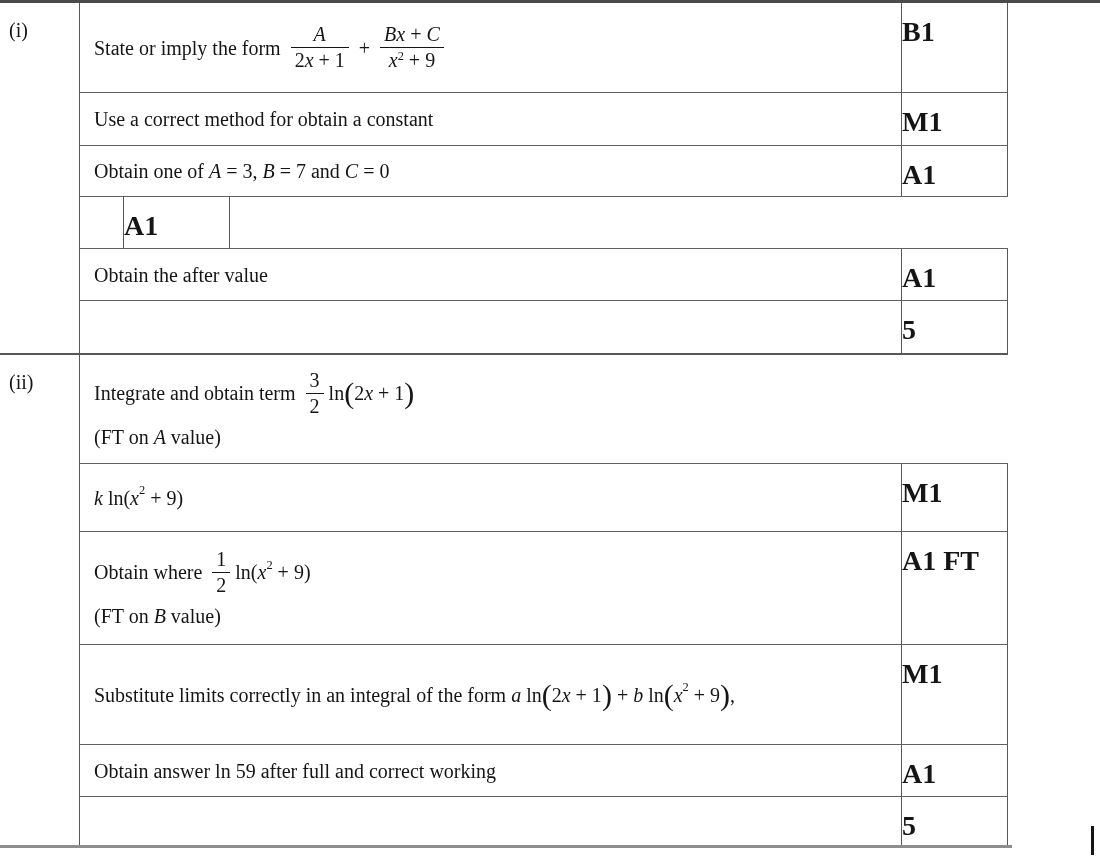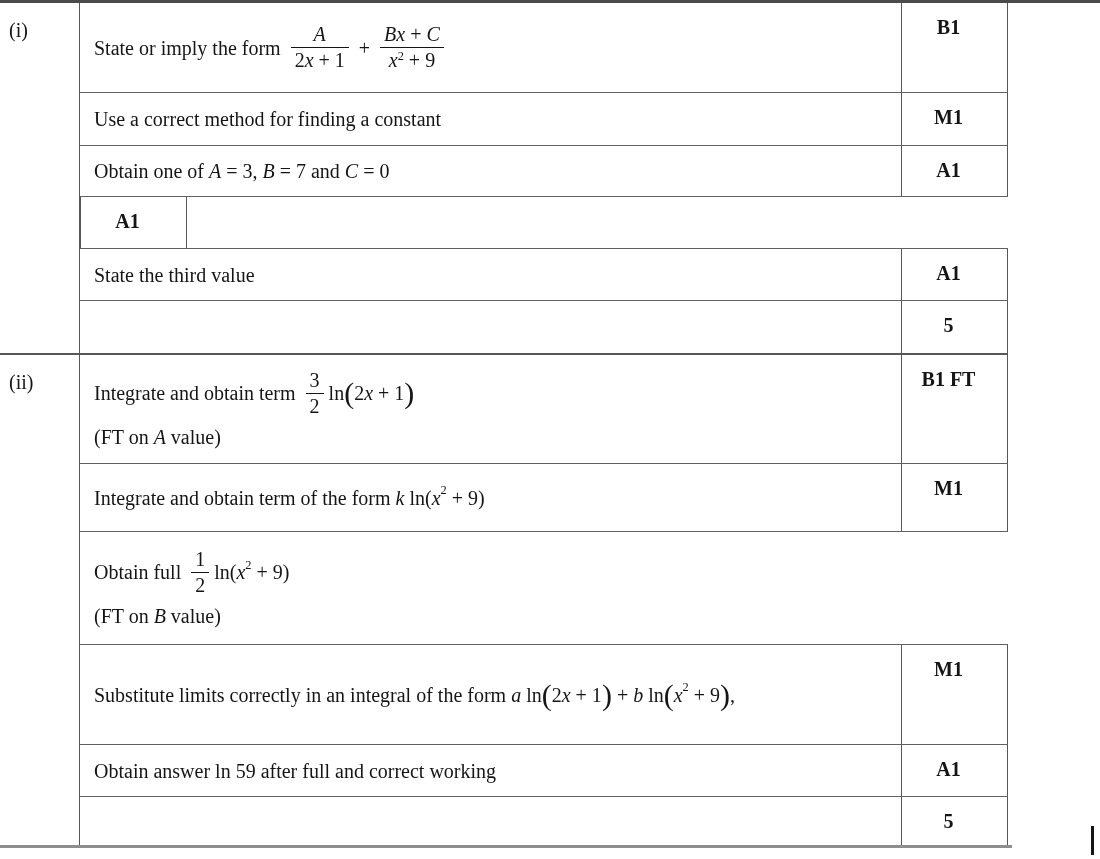--- a/index.html
+++ b/index.html
@@ -32,21 +32,21 @@
   .sup{font-size:0.62em;line-height:1}
   .mline > .sup{position:relative;top:-7px}
   .num .sup,.den .sup{vertical-align:0.55em}
   .bp{font-size:30px;line-height:1}
   .frac{display:inline-flex;flex-direction:column;text-align:center;margin:0 5px;line-height:1.15}
   .num{display:block;border-bottom:1.4px solid #151515;padding:0 4px 1px}
   .den{display:block;padding:1px 4px 0}
   .marks{
     width:107px;flex:0 0 107px;box-sizing:border-box;
     border-left:1.6px solid #575757;border-right:1.6px solid #575757;
-    text-align:center;font-weight:bold;font-size:20px;padding:13px 12px 0 0;
+    text-align:left;font-weight:bold;font-size:28px;padding:13px 12px 0 0;margin-left:43px;
   }
   
   #rows-0 .row:nth-child(1){min-height:90px}
   #rows-0 .row:nth-child(2){min-height:53px}
   #rows-0 .row:nth-child(3){min-height:51px}
   #rows-0 .row:nth-child(4){min-height:52px}
   #rows-0 .row:nth-child(5){min-height:52px}
   #rows-0 .row:nth-child(6){min-height:52px}
   #rows-1 .row:nth-child(1){min-height:109px}
   #rows-1 .row:nth-child(2){min-height:68px}
@@ -71,21 +71,21 @@
               <span class="frac"><span class="num"><span class="it">A</span></span><span class="den"><span class="tx">2</span><span class="it">x</span><span class="tx"> + 1</span></span></span>
               <span class="tx"> + </span>
               <span class="frac"><span class="num"><span class="it">Bx</span><span class="tx"> + </span><span class="it">C</span></span><span class="den"><span class="it">x</span><span class="sup">2</span><span class="tx"> + 9</span></span></span>
             </div>
           </div>
           <div class="marks">B1</div>
         </div>
         <div class="row">
           <div class="desc">
             <div class="mline">
-              <span class="tx">Use a correct method for finding a constant</span>
+              <span class="tx">Use a correct method for obtain a constant</span>
             </div>
           </div>
           <div class="marks">M1</div>
         </div>
         <div class="row">
           <div class="desc">
             <div class="mline">
               <span class="tx">Obtain one of </span>
               <span class="it">A</span>
               <span class="tx"> = 3, </span>
@@ -96,21 +96,21 @@
             </div>
           </div>
           <div class="marks">A1</div>
         </div>
         <div class="row">
           <div class="marks">A1</div>
         </div>
         <div class="row">
           <div class="desc">
             <div class="mline">
-              <span class="tx">State the third value</span>
+              <span class="tx">Obtain the after value</span>
             </div>
           </div>
           <div class="marks">A1</div>
         </div>
         <div class="row">
           <div class="desc"></div>
           <div class="marks">5</div>
         </div>
       </div>
   </div>
@@ -128,51 +128,50 @@
               <span class="it">x</span>
               <span class="tx"> + 1</span>
               <span class="bp">)</span>
             </div>
             <div class="mline">
               <span class="tx">(FT on </span>
               <span class="it">A</span>
               <span class="tx"> value)</span>
             </div>
           </div>
-          <div class="marks">B1 FT</div>
-        </div>
-        <div class="row">
-          <div class="desc">
-            <div class="mline">
-              <span class="tx">Integrate and obtain term of the form </span>
+        </div>
+        <div class="row">
+          <div class="desc">
+            <div class="mline">
               <span class="it">k</span>
               <span class="tx"> ln(</span>
               <span class="it">x</span>
               <span class="sup">2</span>
               <span class="tx"> + 9)</span>
             </div>
           </div>
           <div class="marks">M1</div>
         </div>
         <div class="row">
           <div class="desc">
             <div class="mline">
-              <span class="tx">Obtain full </span>
+              <span class="tx">Obtain where </span>
               <span class="frac"><span class="num"><span class="tx">1</span></span><span class="den"><span class="tx">2</span></span></span>
               <span class="tx">ln(</span>
               <span class="it">x</span>
               <span class="sup">2</span>
               <span class="tx"> + 9)</span>
             </div>
             <div class="mline">
               <span class="tx">(FT on </span>
               <span class="it">B</span>
               <span class="tx"> value)</span>
             </div>
           </div>
+          <div class="marks">A1 FT</div>
         </div>
         <div class="row">
           <div class="desc">
             <div class="mline">
               <span class="tx">Substitute limits correctly in an integral of the form </span>
               <span class="it">a</span>
               <span class="tx"> ln</span>
               <span class="bp">(</span>
               <span class="tx">2</span>
               <span class="it">x</span>

